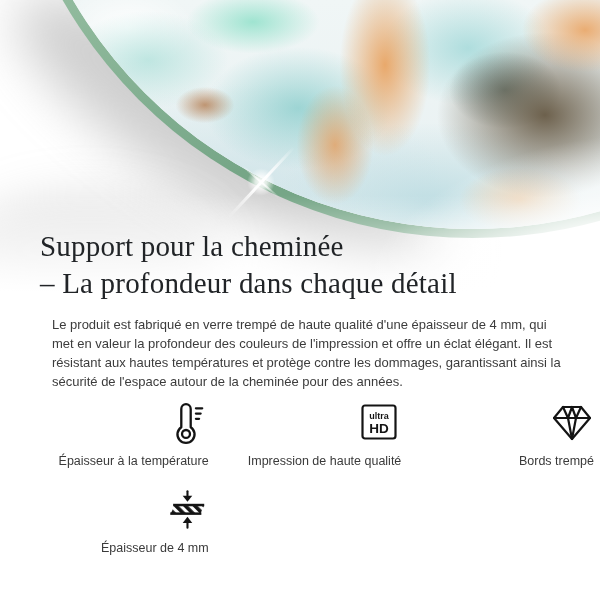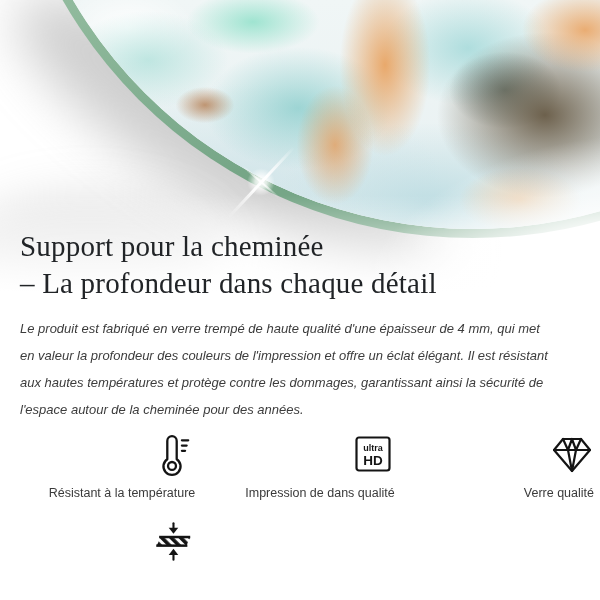--- a/index.html
+++ b/index.html
@@ -51,29 +51,29 @@
   }
   .sparkle{position:absolute;left:213px;top:134px;width:96px;height:96px;pointer-events:none;}
   .sparkle .ray1{position:absolute;left:0;top:47px;width:96px;height:2.5px;border-radius:2px;
     background:linear-gradient(90deg,transparent,rgba(255,255,255,0.95) 40%,#fff 52%,rgba(255,255,255,0.95) 60%,transparent);
     transform:rotate(-47deg);}
   .sparkle .ray2{position:absolute;left:24px;top:47px;width:48px;height:2px;
     background:linear-gradient(90deg,transparent,#fff 50%,transparent);transform:rotate(41deg);}
   .sparkle .glow{position:absolute;left:34px;top:34px;width:28px;height:28px;border-radius:50%;
     background:radial-gradient(circle,#fff 0%,rgba(255,255,255,0.75) 30%,rgba(255,255,255,0) 70%);}
   
-  .content{position:relative;z-index:1;padding:228px 24px 0 20px;}
+  .content{position:relative;z-index:1;padding:228px 24px 0 40px;}
   .title{
     margin:0;font-family:"Liberation Serif",serif;font-weight:400;
     font-size:29px;line-height:37px;color:#212427;letter-spacing:0.2px;
   }
   .title span{display:block;}
   .desc{
-    margin:13px 0 0;max-width:537px;
-    font-size:13px;line-height:27px;color:#3c3c3c;font-style:italic;
+    margin:13px 12px 0;max-width:537px;
+    font-size:13px;line-height:19px;color:#3c3c3c;
   }
   .features{
     margin:9px -18px 0 -18px;
     display:grid;grid-template-columns:repeat(3,1fr);row-gap:18px;column-gap:6px;
   }
   .feature{display:flex;flex-direction:column;align-items:flex-end;text-align:center;}
   .icon-wrap{height:46px;display:flex;align-items:center;justify-content:center;}
   .feature svg{display:block;}
   .feature-label{margin-top:8px;font-size:12.5px;line-height:15px;color:#3a3a3a;}
   .icn{stroke:#141414;fill:none;stroke-width:2.2;stroke-linecap:round;stroke-linejoin:round;}
@@ -107,61 +107,62 @@
   <div class="features">
 
     <div class="feature">
       <div class="icon-wrap">
         <svg width="46" height="46" viewBox="0 0 44 44">
           <path class="icn" d="M17.5 26 L17.5 8.5 A4.5 4.5 0 0 1 26.5 8.5 L26.5 26 A8.2 8.2 0 1 1 17.5 26 Z"></path>
           <circle class="icn" cx="22" cy="32.5" r="3.8"></circle>
           <path class="icn" d="M31.5 8 h6 M31.5 13 h4.5 M31.5 18 h3"></path>
         </svg>
       </div>
-      <span class="feature-label">Résistant à la température</span>
+      <span class="feature-label">Épaisseur à la température</span>
     </div>
 
     <div class="feature">
       <div class="icon-wrap">
         <svg width="44" height="44" viewBox="0 0 44 44">
           <rect class="icn" x="5.5" y="4.5" width="33" height="33" rx="2.5" stroke-width="2.4"></rect>
           <text x="22" y="17.5" font-size="9" font-weight="600" text-anchor="middle">ultra</text>
           <text x="22" y="31.5" font-size="13.5" font-weight="700" text-anchor="middle">HD</text>
         </svg>
       </div>
-      <span class="feature-label">Impression de dans qualité</span>
+      <span class="feature-label">Impression de haute qualité</span>
     </div>
 
 
     <div class="feature">
       <div class="icon-wrap">
         <svg width="44" height="44" viewBox="0 0 44 44">
           <path class="icn" d="M4 17 L13 6 L31 6 L40 17 L22 38 Z"></path>
           <path class="icn" d="M4 17 H40"></path>
           <path class="icn" d="M13 6 L18 17 L22 6 L26 17 L31 6"></path>
           <path class="icn" d="M18 17 L22 38 M26 17 L22 38"></path>
         </svg>
       </div>
-      <span class="feature-label">Verre qualité</span>
+      <span class="feature-label">Bords trempé</span>
     </div>
 
 
     <div class="feature">
       <div class="icon-wrap">
         <svg width="44" height="44" viewBox="0 0 46 46">
           <defs>
             <pattern id="hatchB" patternUnits="userSpaceOnUse" width="7" height="7" patternTransform="rotate(-45)">
               <rect width="3.8" height="7" fill="#141414"></rect>
             </pattern>
           </defs>
           <path class="icn" stroke-width="2.4" d="M23.5 3.5 V8"></path>
           <polygon class="icn-fill" points="18.5,8 28.5,8 23.5,14.5"></polygon>
           <path d="M10 18 L41 18 L37 27 L6 27 Z" fill="url(#hatchB)"></path>
           <path d="M8.5 17.8 L41 17.8" stroke="#141414" stroke-width="2.6" fill="none"></path>
           <path d="M5.5 26.8 L38 26.8" stroke="#141414" stroke-width="2.6" fill="none"></path>
           <polygon class="icn-fill" points="18.5,36.5 28.5,36.5 23.5,30"></polygon>
           <path class="icn" stroke-width="2.4" d="M23.5 36.5 V41.5"></path>
         </svg>
       </div>
+      <span class="feature-label">Épaisseur de 4 mm</span>
     </div>
 
   </div>
 </div>
 
 </body></html>

